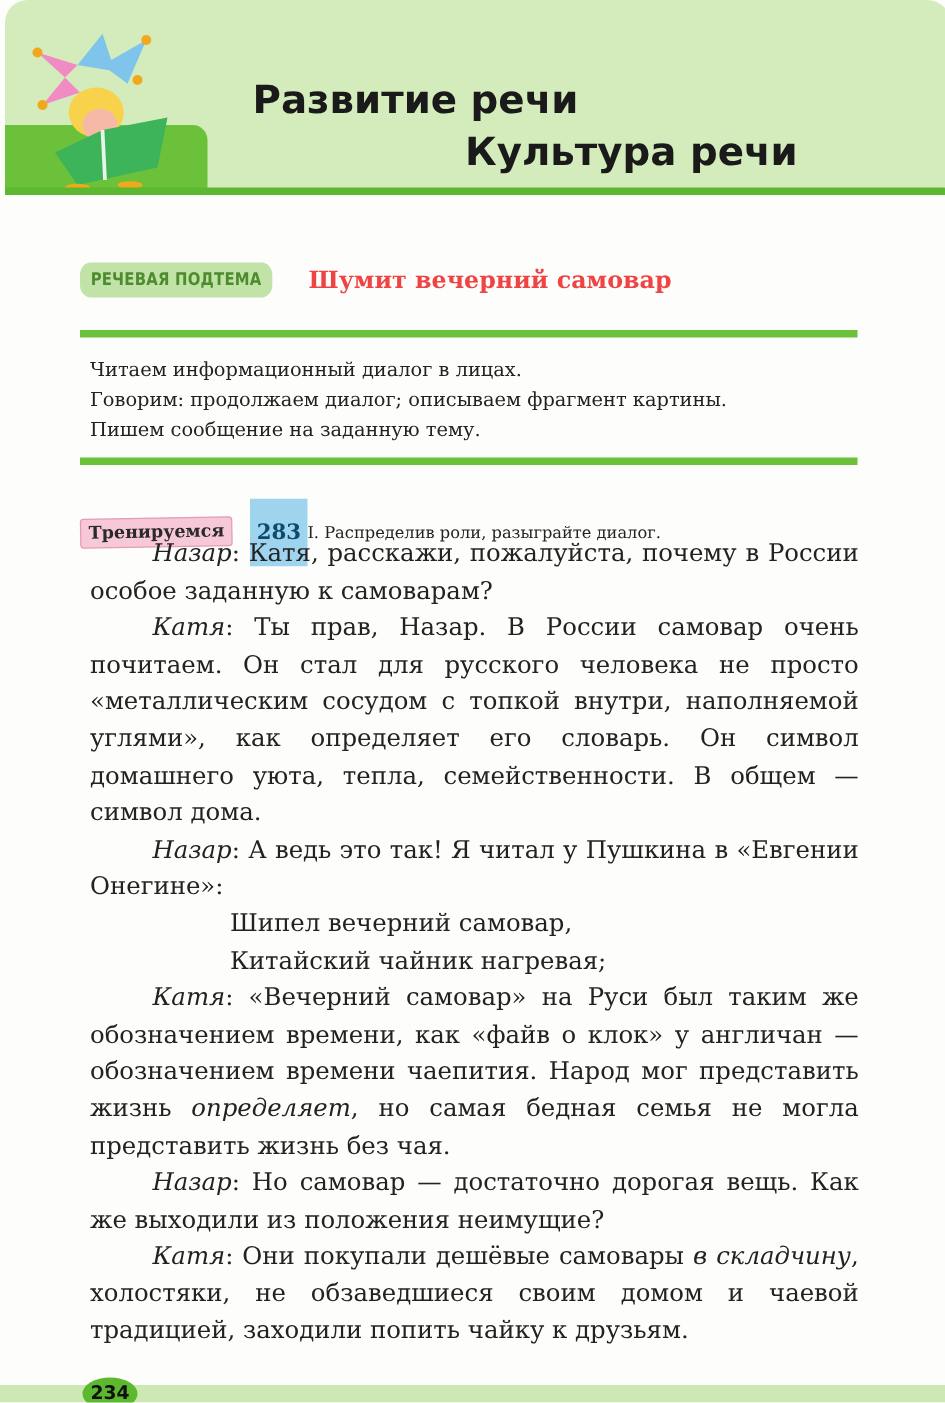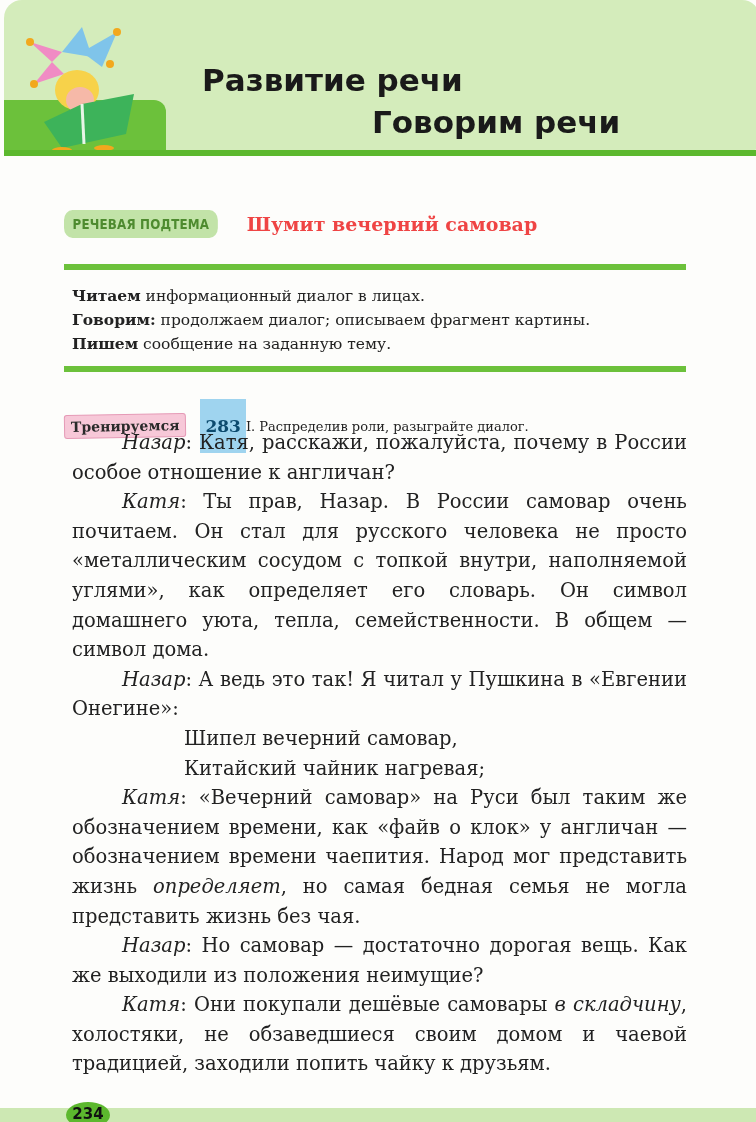--- a/index.html
+++ b/index.html
@@ -35,21 +35,21 @@
       background: #c2e3a8; color: #4e8b2f; border-radius: 10px;
       font-family: "DejaVu Sans", "Liberation Sans", sans-serif; font-weight: bold;
       font-size: 14px; padding: 6px 10px; letter-spacing: 0.2px; transform: scaleX(0.85); transform-origin: left;
     }
     .subtopic-title {
       font-weight: bold; font-size: 19px; color: #ef4444; margin-left: 2px; white-space: nowrap;
     }
     .gline { position: absolute; left: 64px; width: 622px; height: 6px; background: #6cc13b; }
 
     .goals { position: absolute; left: 72px; top: 284px; font-size: 15.5px; line-height: 24px; white-space: nowrap; }
-    .goals b { font-weight: bold; }
+    .goals b { font-weight: normal; }
 
     .task-head { position: absolute; left: 64px; top: 399px; display: flex; align-items: center; white-space: nowrap; }
     .train-badge {
       background: #f7c8d8; border: 1px solid #e59ab6; border-radius: 3px;
       font-weight: bold; font-size: 14px; padding: 3px 6px; color: #2a2a2a;
       transform: rotate(-1deg);
     }
     .task-num {
       background: #9fd4ef; font-weight: bold; font-size: 17px; padding: 17px 5px; margin-left: 14px; color: #0c4a6e;
     }
@@ -86,21 +86,21 @@
     <circle cx="12" cy="62" r="4" fill="#f2a81d"></circle>
     <circle cx="88" cy="42" r="4" fill="#f2a81d"></circle>
     <ellipse cx="55" cy="68" rx="22" ry="20" fill="#f7d24a"></ellipse>
     <ellipse cx="58" cy="78" rx="14" ry="13" fill="#f6b9a8"></ellipse>
     <path d="M22 100 L60 82 L112 72 L104 112 L40 126 Z" fill="#3db35a"></path>
     <path d="M60 82 L62 122" stroke="#e8f5e8" stroke-width="3"></path>
     <ellipse cx="40" cy="128" rx="10" ry="3" fill="#f2a81d"></ellipse>
     <ellipse cx="82" cy="126" rx="10" ry="3" fill="#f2a81d"></ellipse>
   </svg>
   <div class="title1">Развитие речи</div>
-  <div class="title2">Говорим речи</div>
+  <div class="title2">Культура речи</div>
   <div class="header-line"></div>
 </div>
 
 <div class="subtopic">
   <span class="subtopic-badge">РЕЧЕВАЯ ПОДТЕМА</span>
   <span class="subtopic-title">Шумит вечерний самовар</span>
 </div>
 
 <div class="gline" style="top:264px"></div>
 
@@ -112,21 +112,21 @@
 
 <div class="gline" style="top:366px"></div>
 
 <div class="task-head">
   <span class="train-badge">Тренируемся</span>
   <span class="task-num">283</span>
   <span class="task-text">I. Распределив роли, разыграйте диалог.</span>
 </div>
 
 <div class="body-text">
-  <p class="indent"><i>Назар</i><span>: Катя, расскажи, пожалуйста, почему в России особое отношение к англичан?</span></p>
+  <p class="indent"><i>Назар</i><span>: Катя, расскажи, пожалуйста, почему в России особое заданную к самоварам?</span></p>
   <p class="indent"><i>Катя</i><span>: Ты прав, Назар. В России самовар очень почитаем. Он стал для русского человека не просто «металлическим сосудом с топкой внутри, наполняемой углями», как определяет его словарь. Он символ домашнего уюта, тепла, семейственности. В общем — символ дома.</span></p>
   <p class="indent"><i>Назар</i><span>: А ведь это так! Я читал у Пушкина в «Евгении Онегине»:</span></p>
   <div>
     <p class="poem">Шипел вечерний самовар,</p>
     <p class="poem">Китайский чайник нагревая;</p>
   </div>
   <p class="indent"><i>Катя</i><span>: «Вечерний самовар» на Руси был таким же обозначением времени, как «файв о клок» у англичан — обозначением времени чаепития. Народ мог представить жизнь </span><i>определяет</i><span>, но самая бедная семья не могла представить жизнь без чая.</span></p>
   <p class="indent"><i>Назар</i><span>: Но самовар — достаточно дорогая вещь. Как же выходили из положения неимущие?</span></p>
   <p class="indent"><i>Катя</i><span>: Они покупали дешёвые самовары </span><i>в складчину</i><span>, холостяки, не обзаведшиеся своим домом и чаевой традицией, заходили попить чайку к друзьям.</span></p>
 </div>

